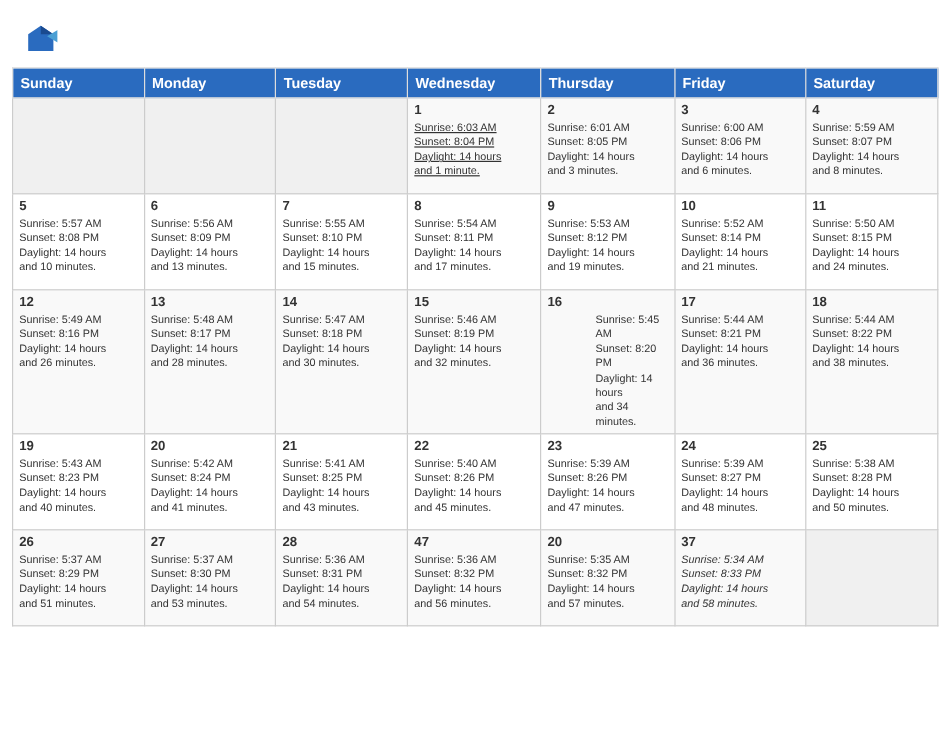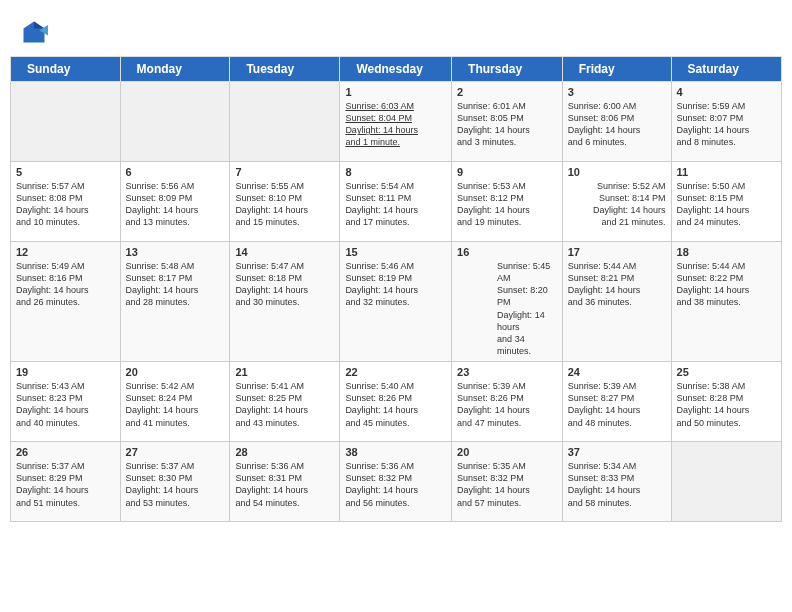--- a/index.html
+++ b/index.html
@@ -33,21 +33,21 @@
     .calendar-table {
       width: 100%;
       border-collapse: collapse;
       margin-top: 4px;
     }
     .calendar-table th {
       background-color: #2a6bbf;
       color: #fff;
       font-size: 12px;
       font-weight: bold;
-      padding: 5px 16px;
+      padding: 5px 6px;
       text-align: left;
       border: 1px solid #ddd;
     }
     .calendar-table td {
       border: 1px solid #ccc;
       vertical-align: top;
       padding: 4px 5px;
       font-size: 9.5px;
       color: #333;
       height: 80px;
@@ -176,21 +176,21 @@
         </td>
         <td>
           <span class="day-num">9</span>
           <div class="cell-content" style="white-space: pre-line;">Sunrise: 5:53 AM
 Sunset: 8:12 PM
 Daylight: 14 hours
 and 19 minutes.</div>
         </td>
         <td>
           <span class="day-num">10</span>
-          <div class="cell-content" style="white-space: pre-line; text-align: right;">Sunrise: 5:52 AM
+          <div class="cell-content" style="white-space: pre-line;">Sunrise: 5:52 AM
 Sunset: 8:14 PM
 Daylight: 14 hours
 and 21 minutes.</div>
         </td>
         <td>
           <span class="day-num">11</span>
           <div class="cell-content" style="white-space: pre-line;">Sunrise: 5:50 AM
 Sunset: 8:15 PM
 Daylight: 14 hours
 and 24 minutes.</div>
@@ -314,36 +314,36 @@
 and 53 minutes.</div>
         </td>
         <td>
           <span class="day-num">28</span>
           <div class="cell-content" style="white-space: pre-line;">Sunrise: 5:36 AM
 Sunset: 8:31 PM
 Daylight: 14 hours
 and 54 minutes.</div>
         </td>
         <td>
-          <span class="day-num">38</span>
+          <span class="day-num">47</span>
           <div class="cell-content" style="white-space: pre-line;">Sunrise: 5:36 AM
 Sunset: 8:32 PM
 Daylight: 14 hours
 and 56 minutes.</div>
         </td>
         <td>
           <span class="day-num">20</span>
           <div class="cell-content" style="white-space: pre-line;">Sunrise: 5:35 AM
 Sunset: 8:32 PM
 Daylight: 14 hours
 and 57 minutes.</div>
         </td>
         <td>
           <span class="day-num">37</span>
-          <div class="cell-content" style="white-space: pre-line;">Sunrise: 5:34 AM
+          <div class="cell-content" style="white-space: pre-line; font-style: italic;">Sunrise: 5:34 AM
 Sunset: 8:33 PM
 Daylight: 14 hours
 and 58 minutes.</div>
         </td>
         <td class="empty-cell"></td>
       </tr>
     </tbody>
 </table>
 
 </body></html>

